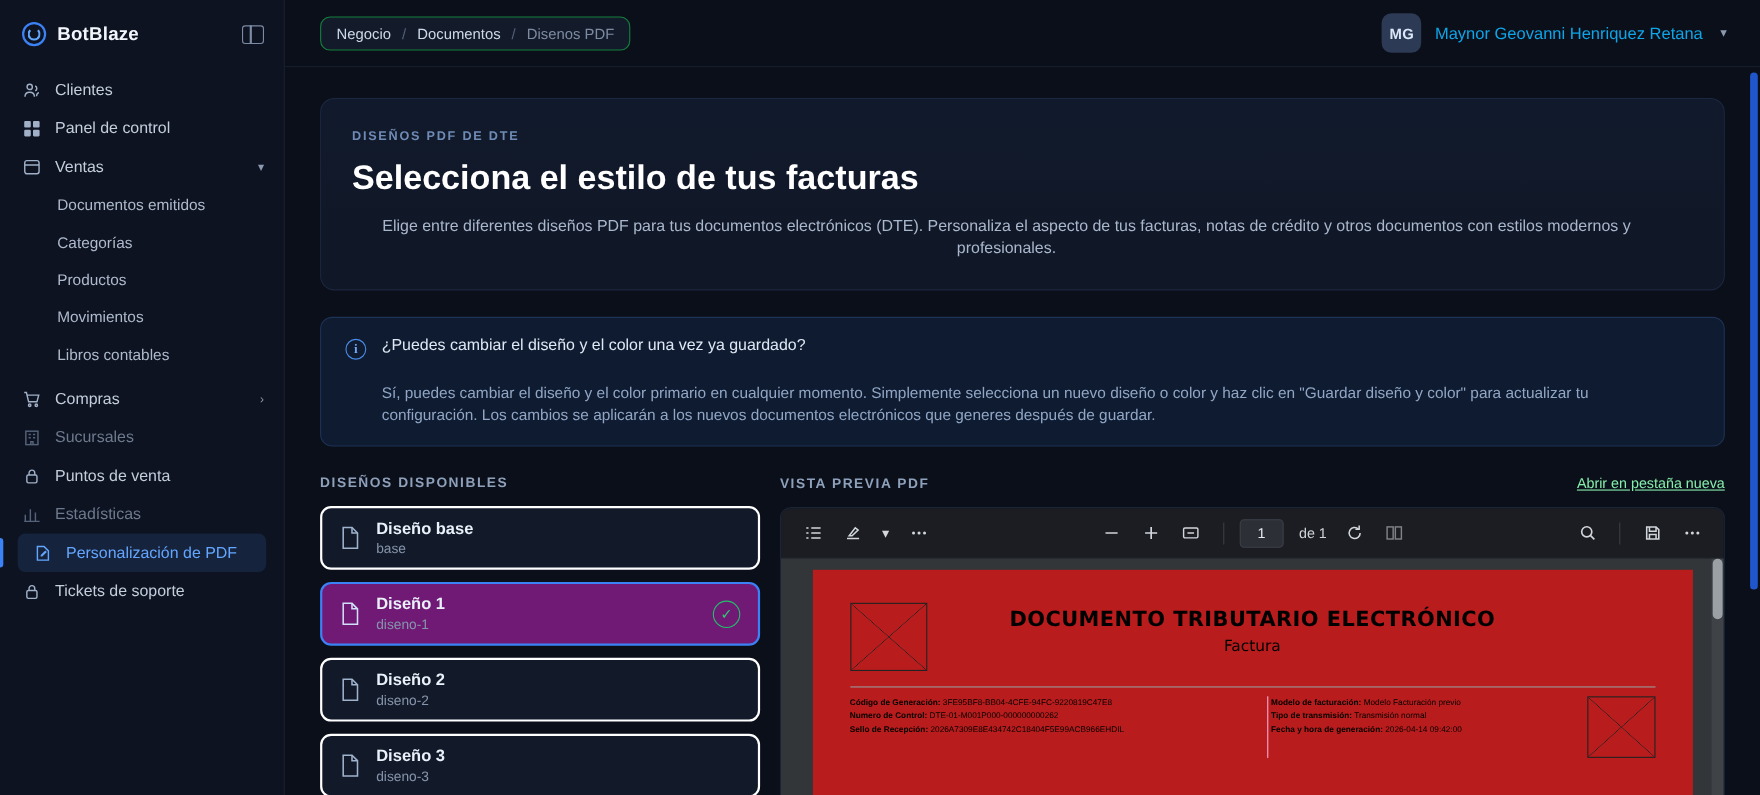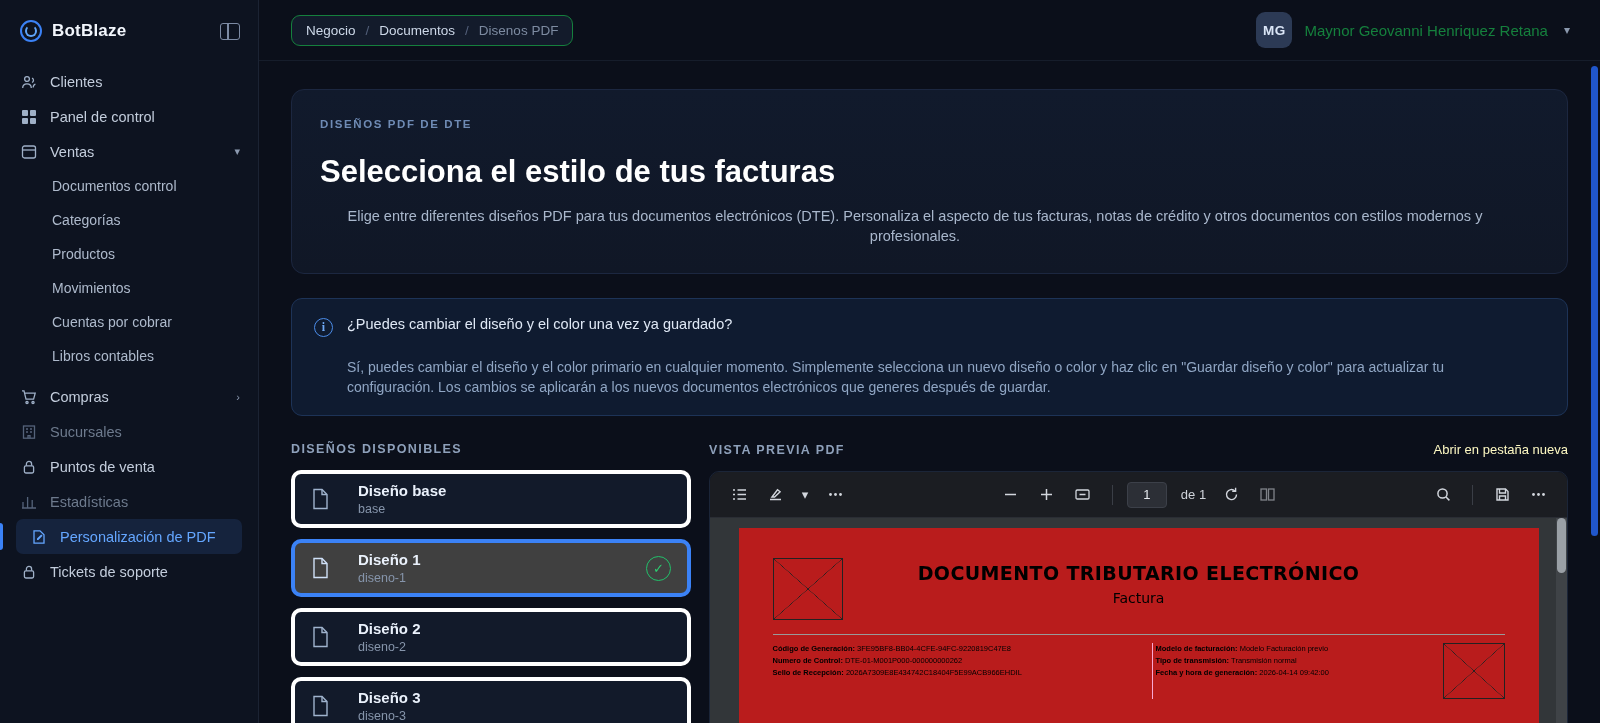--- a/index.html
+++ b/index.html
@@ -87,33 +87,33 @@
   .crumbs .c { color: #cdd8e8; cursor: pointer; }
   .crumbs .sep { color: #53607a; }
   .crumbs .c.current { color: #7d8ba1; }
   .user { margin-left: auto; display: flex; align-items: center; gap: 12px; cursor: pointer; }
   .avatar {
     width: 36px; height: 36px; border-radius: 9px;
     background: #2c3a55; color: #dbe6f7;
     display: flex; align-items: center; justify-content: center;
     font-size: 13.5px; font-weight: 700; letter-spacing: .5px;
   }
-  .user-name { font-size: 15px; color: #15803d; }
+  .user-name { font-size: 15px; color: #0ea5e9; }
   .user-chev { color: #8b99ae; font-size: 12px; margin-left: 4px; }
 
   .content { padding: 28px 32px 0 32px; height: 662px; overflow: hidden; }
 
   .hero {
     background: linear-gradient(180deg,#111a2c 0%, #101726 100%);
     border: 1px solid #1c2740; border-radius: 13px;
     padding: 28px 28px 26px 28px;
   }
   .hero .eyebrow {
     font-size: 11.5px; letter-spacing: 1.6px; font-weight: 700;
-    color: #6f8bb5; margin-bottom: 24px;
+    color: #6f8bb5; margin-bottom: 14px;
   }
   .hero h1 { font-size: 31px; line-height: 1.15; font-weight: 700; color: #ffffff; margin-bottom: 16px; }
   .hero p { font-size: 14.5px; line-height: 1.42; color: #a9b7cc; max-width: 1190px; text-align: center; }
 
   .notice {
     margin-top: 24px;
     background: #0f1b30; border: 1px solid #1d3357; border-radius: 11px;
     padding: 17px 22px 18px 22px; display: flex; gap: 14px;
   }
   .notice .info-ico {
@@ -126,28 +126,28 @@
   .notice h3 { font-size: 14.5px; font-weight: 400; color: #dfe8f5; margin-bottom: 25px; }
   .notice p { font-size: 14px; line-height: 1.45; color: #90a6c4; max-width: 1170px; }
 
   .cols { display: flex; gap: 18px; margin-top: 26px; }
   .col-left { width: 400px; }
   .col-right { flex: 1; }
   .col-head {
     font-size: 12.5px; letter-spacing: 1.4px; font-weight: 700;
     color: #8ea0ba; margin-bottom: 14px; display: flex; align-items: center;
   }
-  .col-head .link { margin-left: auto; font-size: 13px; letter-spacing: 0; color: #fef9c3; cursor: pointer; font-weight: 400; }
+  .col-head .link { margin-left: auto; font-size: 13px; letter-spacing: 0; color: #86efac; cursor: pointer; font-weight: 400; text-decoration: underline; }
 
   .design-card {
-    display: flex; align-items: center; gap: 28px;
-    background: #121a2a; border: 4px solid #ffffff; border-radius: 10px;
+    display: flex; align-items: center; gap: 14px;
+    background: #121a2a; border: 2px solid #ffffff; border-radius: 10px;
     padding: 12px 16px; margin-bottom: 11px; cursor: pointer; height: 58px;
   }
-  .design-card.selected { border-color: #3b82f6; background: #404040; }
+  .design-card.selected { border-color: #3b82f6; background: #701a75; }
   .doc-ico { width: 19px; height: 22px; color: #9fb3cd; flex: 0 0 19px; }
   .doc-ico svg { width: 19px; height: 22px; }
   .design-card.selected .doc-ico { color: #cfe0f7; }
   .d-title { font-size: 15px; font-weight: 700; color: #eaf1fb; line-height: 1.25; }
   .d-sub { font-size: 12.5px; color: #8695ab; line-height: 1.3; }
   .check {
     margin-left: auto; width: 25px; height: 25px; border-radius: 50%;
     border: 1.8px solid #22c06a; color: #2ecc71;
     display: flex; align-items: center; justify-content: center; font-size: 13px;
   }
@@ -245,33 +245,30 @@
             <svg viewBox="0 0 16 16" fill="none" stroke="currentColor" stroke-width="1.3">
               <rect x="1.5" y="2" width="13" height="12" rx="2"></rect>
               <path d="M1.5 6h13"></path>
             </svg>
           </span>
         <span>Ventas</span>
         <span class="chev">▾</span>
       </div>
 
       <div class="nav-sub">
-          <span>Documentos control</span>
+          <span>Documentos emitidos</span>
         </div>
       <div class="nav-sub">
           <span>Categorías</span>
         </div>
       <div class="nav-sub">
           <span>Productos</span>
         </div>
       <div class="nav-sub">
           <span>Movimientos</span>
-        </div>
-      <div class="nav-sub">
-          <span>Cuentas por cobrar</span>
         </div>
       <div class="nav-sub">
           <span>Libros contables</span>
         </div>
 
       <div class="nav-group-gap"></div>
 
       <div class="nav-item">
         <span class="ico">
             <svg viewBox="0 0 16 16" fill="none" stroke="currentColor" stroke-width="1.3">

